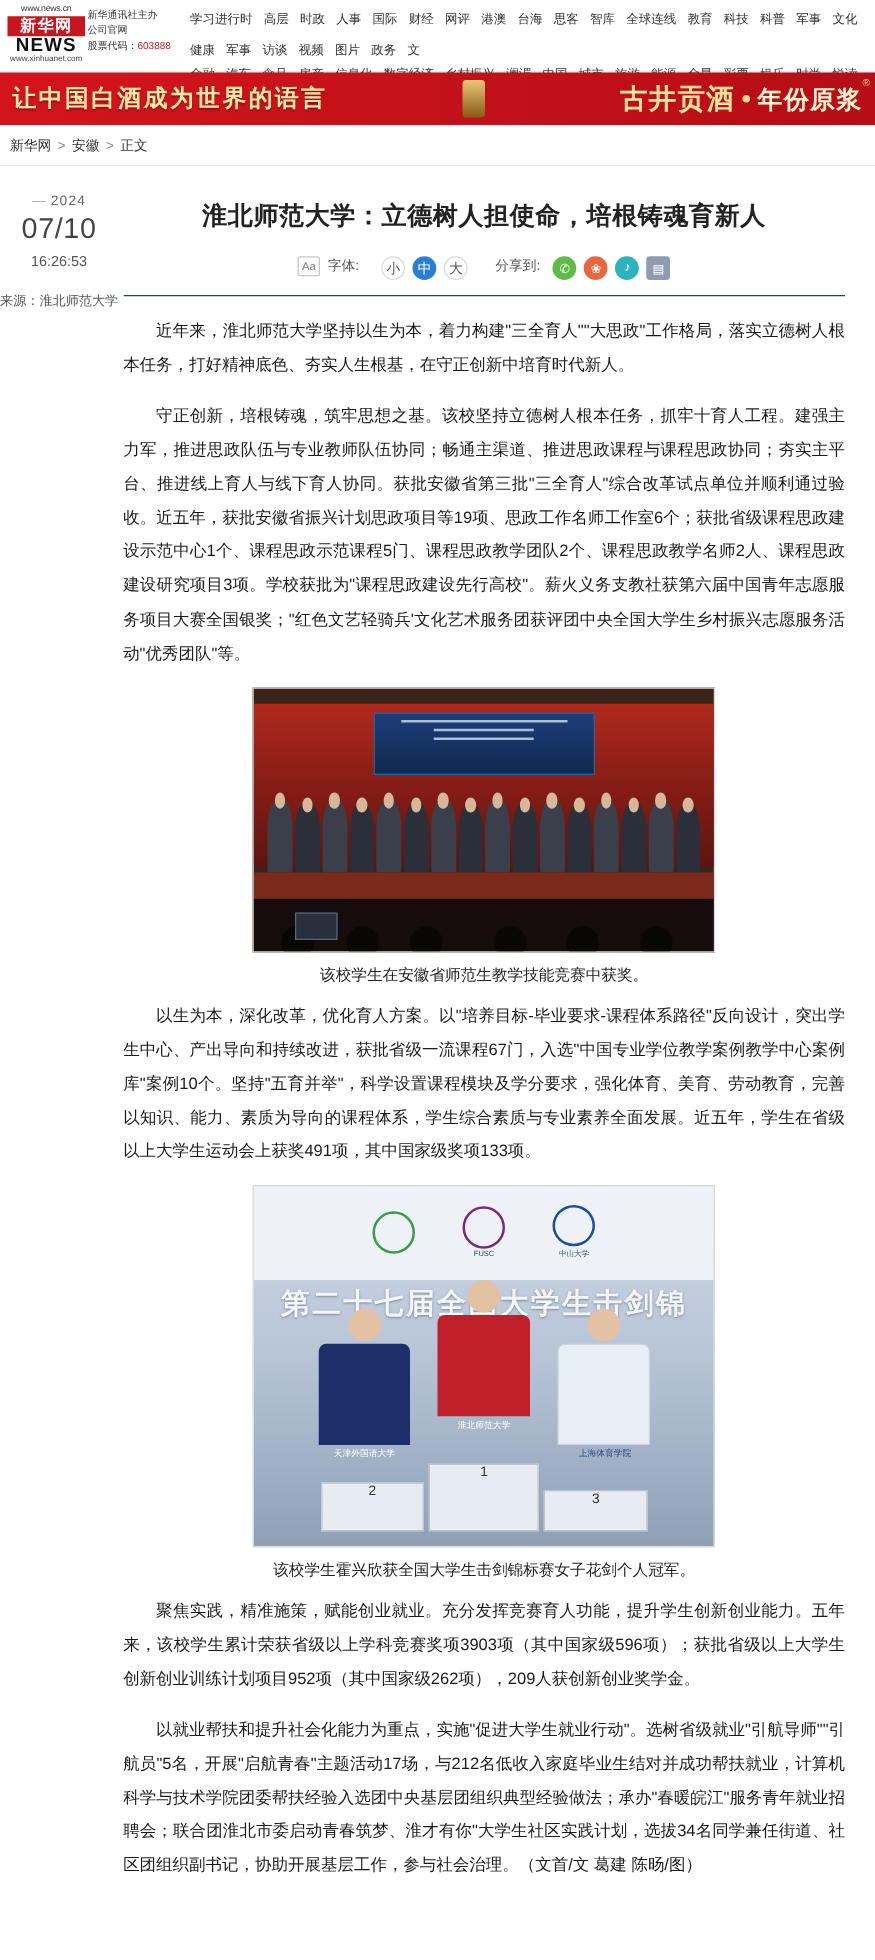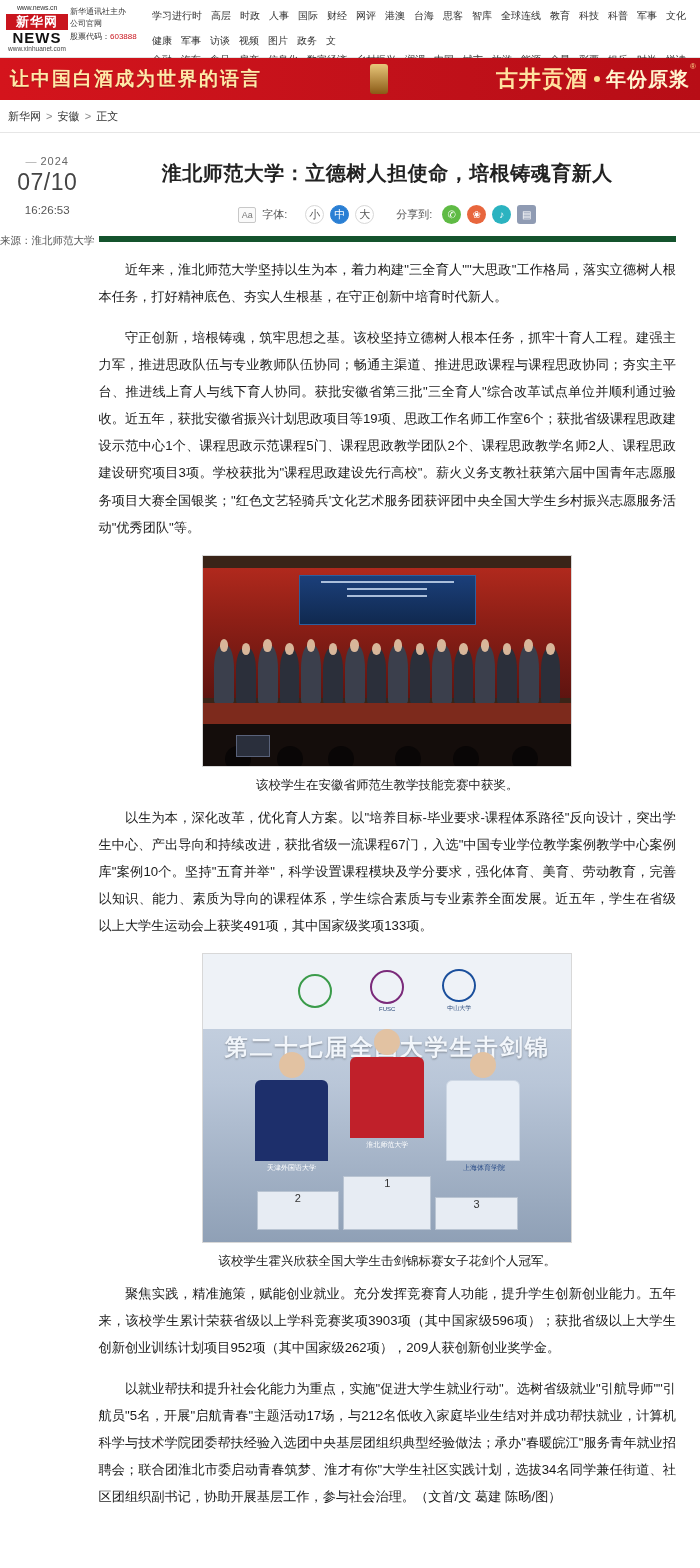--- a/index.html
+++ b/index.html
@@ -139,27 +139,26 @@
     font-weight:bold;
     color:#222;
     text-align:center;
     margin:16px 0 4px 0;
     letter-spacing:0.5px;
     line-height:1.4;
   }
 
   .toolbar {
     display:flex;
-    align-items:center;
     justify-content:center;
     gap:6px;
     font-size:11px;
     color:#555;
     padding:14px 0 12px 0;
-    border-bottom:6px solid #14532d;
+    border-bottom:1px solid #14532d;
   }
   .aa-box {
     width:18px;height:16px;border:1px solid #c8c8c8;border-radius:2px;
     display:flex;align-items:center;justify-content:center;
     font-size:9px;color:#777;background:#fafafa;
   }
   .font-label { margin-right:12px; color:#555; }
   .fsize {
     width:19px;height:19px;border-radius:50%;
     display:inline-flex;align-items:center;justify-content:center;

